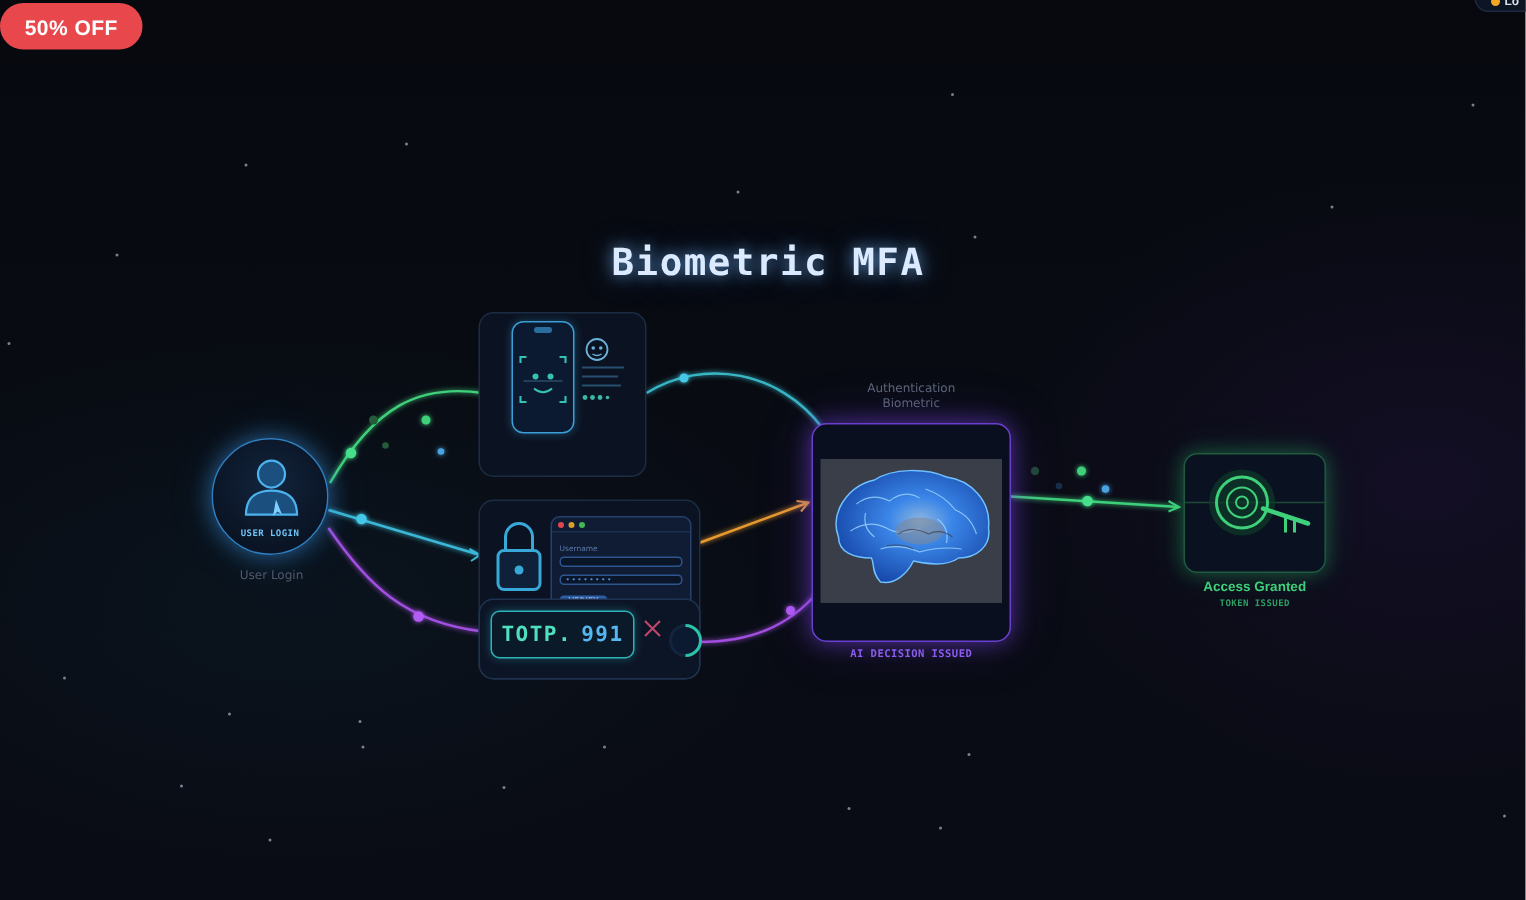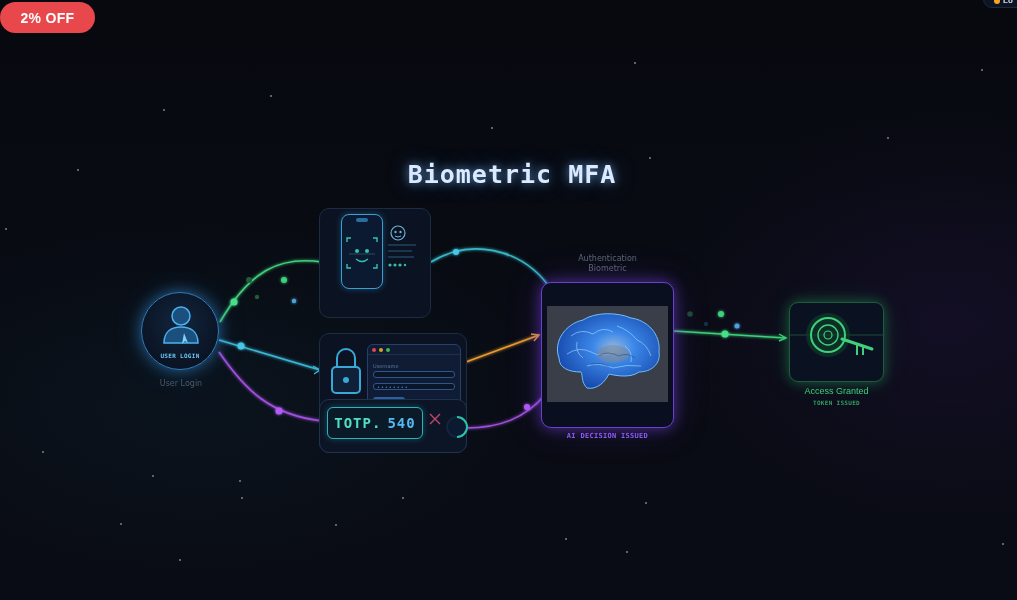--- a/index.html
+++ b/index.html
@@ -96,21 +96,21 @@
   .engine-caption {
     position: absolute; left: 541px; width: 133px; top: 432px; text-align: center;
     font-family: "DejaVu Sans Mono", monospace; font-size: 7px; font-weight: 700; color: #8a5cf0; letter-spacing: .3px;
   }
 
   .access-card {
     position: absolute; left: 789px; top: 302px; width: 95px; height: 80px; border-radius: 9px;
     background: #0a1222; border: 1.5px solid #1f5a3e;
     box-shadow: 0 0 12px rgba(40,200,110,.35), 0 0 26px rgba(40,200,110,.15);
   }
-  .access-title { position: absolute; left: 780px; width: 113px; top: 386px; text-align: center; font-family: "Liberation Sans", sans-serif; font-weight: 400; font-size: 9px; color: #3ed07a; }
+  .access-title { position: absolute; left: 780px; width: 113px; top: 386px; text-align: center; font-family: "Liberation Sans", sans-serif; font-weight: 700; font-size: 9px; color: #3ed07a; }
   .access-sub { position: absolute; left: 780px; width: 113px; top: 399px; text-align: center; font-family: "DejaVu Sans Mono", monospace; font-size: 6px; font-weight: 700; color: #2f9e63; letter-spacing: .3px; }
 </style>
 </head>
 <body>
 
 <div class="stars">
   <span class="star" style="left:163px;top:109px"></span>
   <span class="star" style="left:270px;top:95px"></span>
   <span class="star" style="left:77px;top:169px"></span>
   <span class="star" style="left:5px;top:228px"></span>
@@ -126,21 +126,21 @@
   <span class="star" style="left:120px;top:523px"></span>
   <span class="star" style="left:179px;top:559px"></span>
   <span class="star" style="left:402px;top:497px"></span>
   <span class="star" style="left:335px;top:524px"></span>
   <span class="star" style="left:645px;top:502px"></span>
   <span class="star" style="left:565px;top:538px"></span>
   <span class="star" style="left:626px;top:551px"></span>
   <span class="star" style="left:1002px;top:543px"></span>
 </div>
 
-<div class="badge-off">2% OFF</div>
+<div class="badge-off">50% OFF</div>
 <div class="corner-pill">
   <span class="dot"></span>
   <span>Lo</span>
 </div>
 
 <div class="title">Biometric MFA</div>
 
 <svg class="wires" viewBox="0 0 1017 600">
   <defs>
     <filter id="glow" x="-50%" y="-50%" width="200%" height="200%">
@@ -241,21 +241,21 @@
     <div class="field" style="top:38px">
       <span class="dots">••••••••</span>
     </div>
     <div class="verify">VERIFY</div>
   </div>
 </div>
 
 <div class="card totp-card">
   <div class="totp-display">
     <span class="pre">TOTP.</span>
-    <span class="num">540</span>
+    <span class="num">991</span>
   </div>
   <svg style="position:absolute;left:108px;top:12px" width="14" height="14" viewBox="0 0 14 14">
     <path d="M2 2 L12 12 M12 2 L2 12" stroke="#c0476e" stroke-width="1.4"></path>
   </svg>
   <svg style="position:absolute;left:124px;top:14px" width="24" height="26" viewBox="0 0 24 26">
     <circle cx="13" cy="13" r="10" fill="#0b1a30" stroke="#13243c" stroke-width="2"></circle>
     <path d="M13 3 A10 10 0 0 1 13 23" fill="none" stroke="#2bc4a8" stroke-width="2"></path>
   </svg>
 </div>
 

